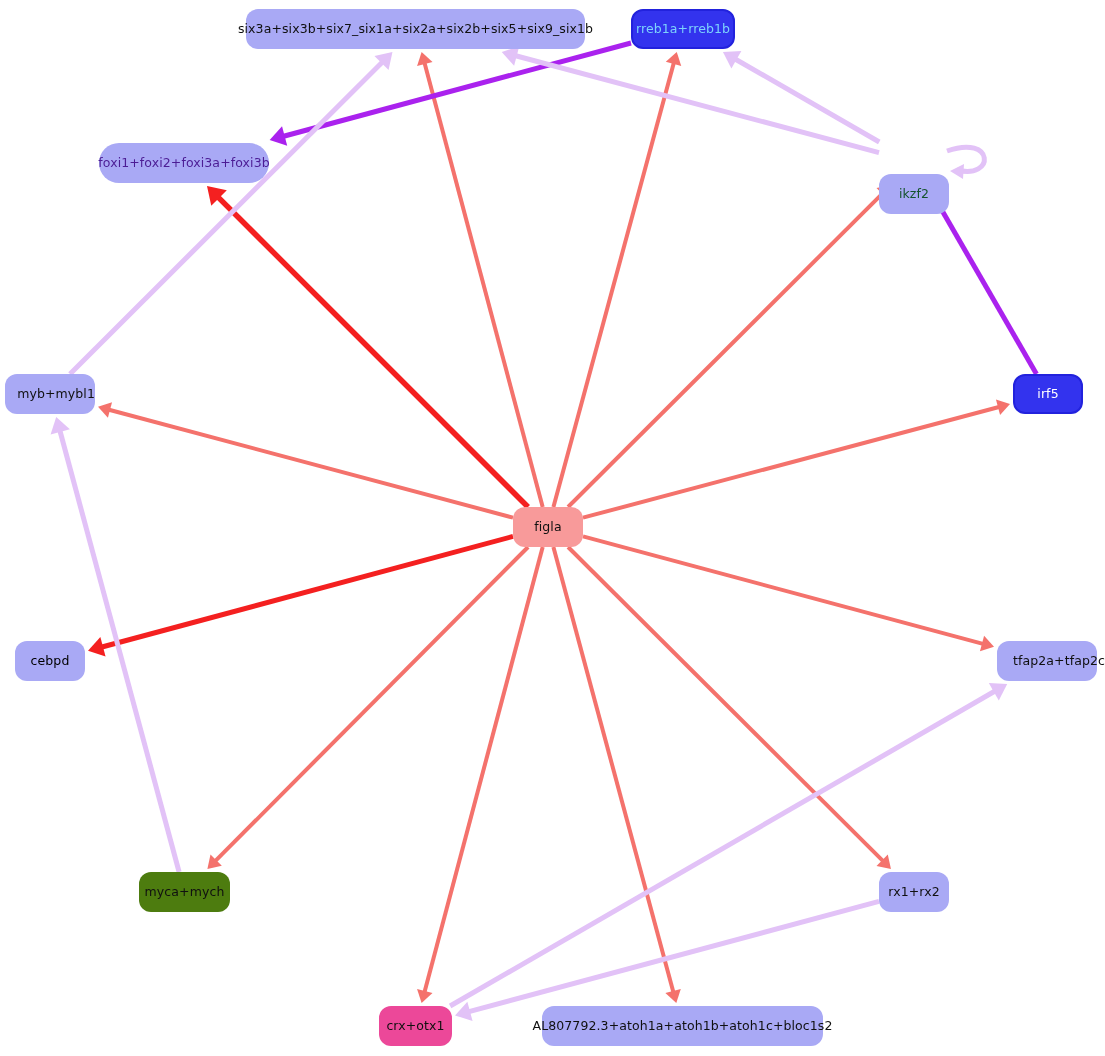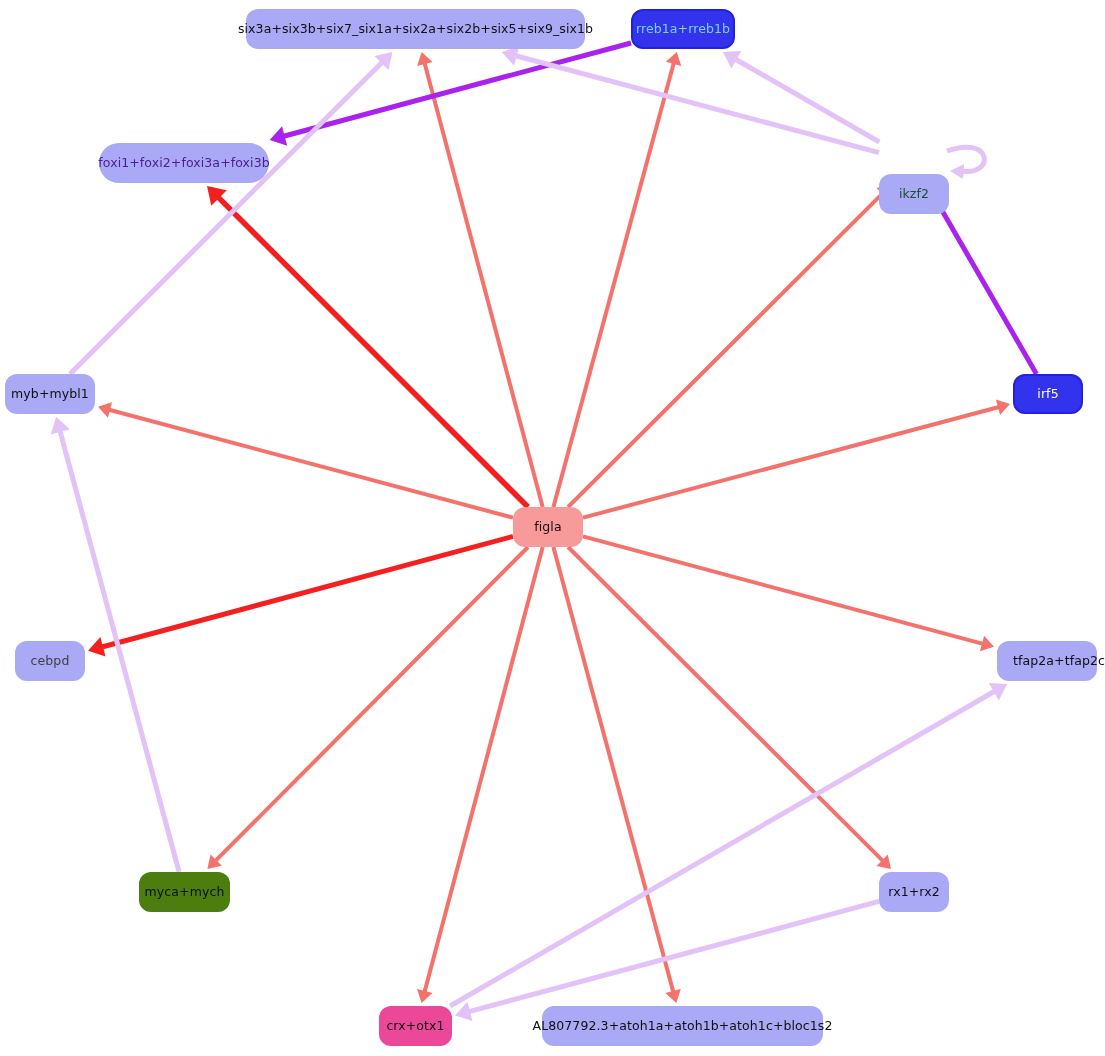--- a/index.html
+++ b/index.html
@@ -143,27 +143,27 @@
       </div>
       <div class="gnode" style="left: 99px; top: 143px; width: 170px; height: 40px; background: rgb(169, 169, 245); color: #4c1d95; border-radius: 20px;">
         <span class="node-label">foxi1+foxi2+foxi3a+foxi3b</span>
       </div>
       <div class="gnode" style="left: 879px; top: 142px; width: 70px; height: 40px; background: rgb(169, 169, 245); color: #14532d; margin-top: 32px;">
         <span class="node-label">ikzf2</span>
       </div>
       <div class="gnode" style="left: 1013px; top: 374px; width: 70px; height: 40px; background: rgb(51, 51, 238); border: 2px solid rgb(34, 34, 221); color: rgb(255, 255, 255);">
         <span class="node-label">irf5</span>
       </div>
-      <div class="gnode" style="left: 5px; top: 374px; width: 90px; height: 40px; background: rgb(169, 169, 245); color: rgb(16, 16, 16);">
+      <div class="gnode" style="left: 5px; top: 374px; width: 90px; height: 40px; background: rgb(169, 169, 245); color: rgb(16, 16, 16); justify-content: flex-end;">
         <span class="node-label">myb+mybl1</span>
       </div>
       <div class="gnode" style="left: 513px; top: 507px; width: 70px; height: 40px; background: rgb(248, 154, 154); color: rgb(16, 16, 16);">
         <span class="node-label">figla</span>
       </div>
-      <div class="gnode" style="left: 15px; top: 641px; width: 70px; height: 40px; background: rgb(169, 169, 245); color: #404040;">
+      <div class="gnode" style="left: 15px; top: 641px; width: 70px; height: 40px; background: rgb(169, 169, 245); color: #000000;">
         <span class="node-label">cebpd</span>
       </div>
       <div class="gnode" style="left: 997px; top: 641px; width: 100px; height: 40px; background: rgb(169, 169, 245); color: rgb(16, 16, 16); padding-left: 24px;">
         <span class="node-label">tfap2a+tfap2c</span>
       </div>
       <div class="gnode" style="left: 139px; top: 872px; width: 91px; height: 40px; background: #4d7c0f; color: rgb(16, 16, 16);">
         <span class="node-label">myca+mych</span>
       </div>
       <div class="gnode" style="left: 879px; top: 872px; width: 70px; height: 40px; background: rgb(169, 169, 245); color: rgb(16, 16, 16);">
         <span class="node-label">rx1+rx2</span>

